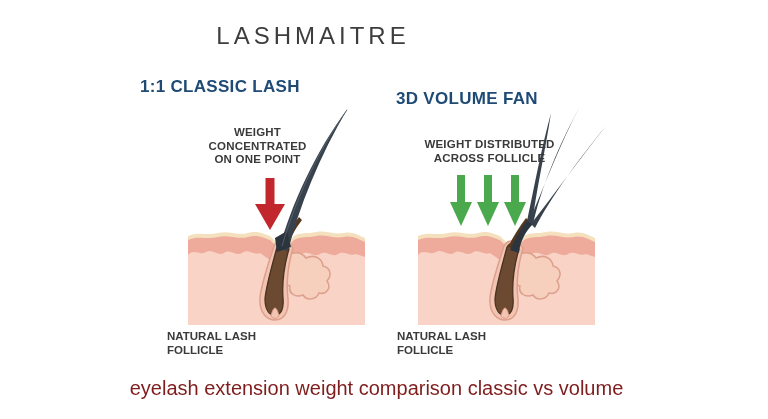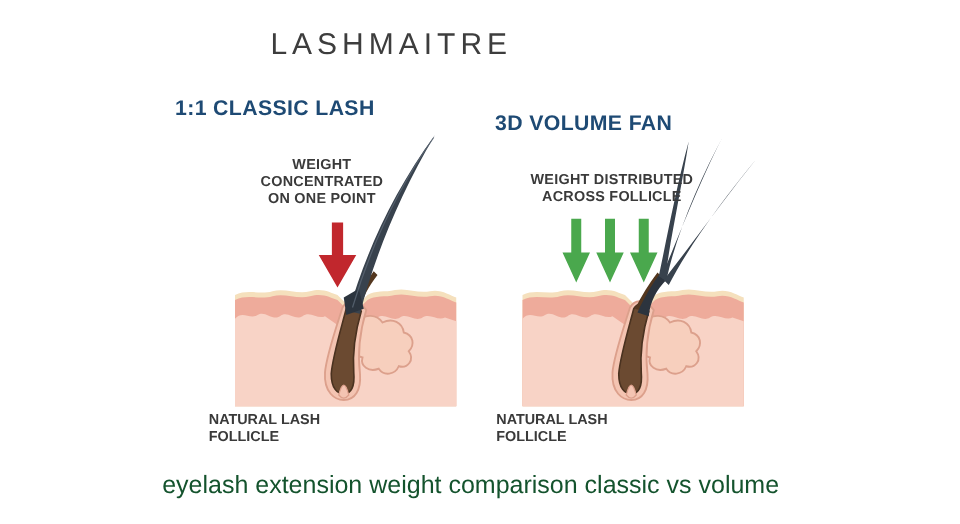--- a/index.html
+++ b/index.html
@@ -27,21 +27,21 @@
   .illus.left{left:180px}
   .illus.right{left:410px}
   .follicle-label{
     position:absolute;top:330px;width:180px;text-align:left;
     font-size:11.5px;font-weight:bold;color:#3a3a3a;line-height:13.5px;white-space:pre-line;
   }
   .follicle-label.left{left:167px}
   .follicle-label.right{left:397px}
   .caption{
     position:absolute;top:377px;left:0;width:753px;text-align:center;
-    font-size:20px;color:#14532d;
+    font-size:20px;color:#7f1d1d;
   }
 </style>
 </head>
 <body>
 
 <div class="canvas">
 
   <div class="brand-title">LASHMAITRE</div>
 
   <svg class="illus left" viewBox="0 0 200 235">

